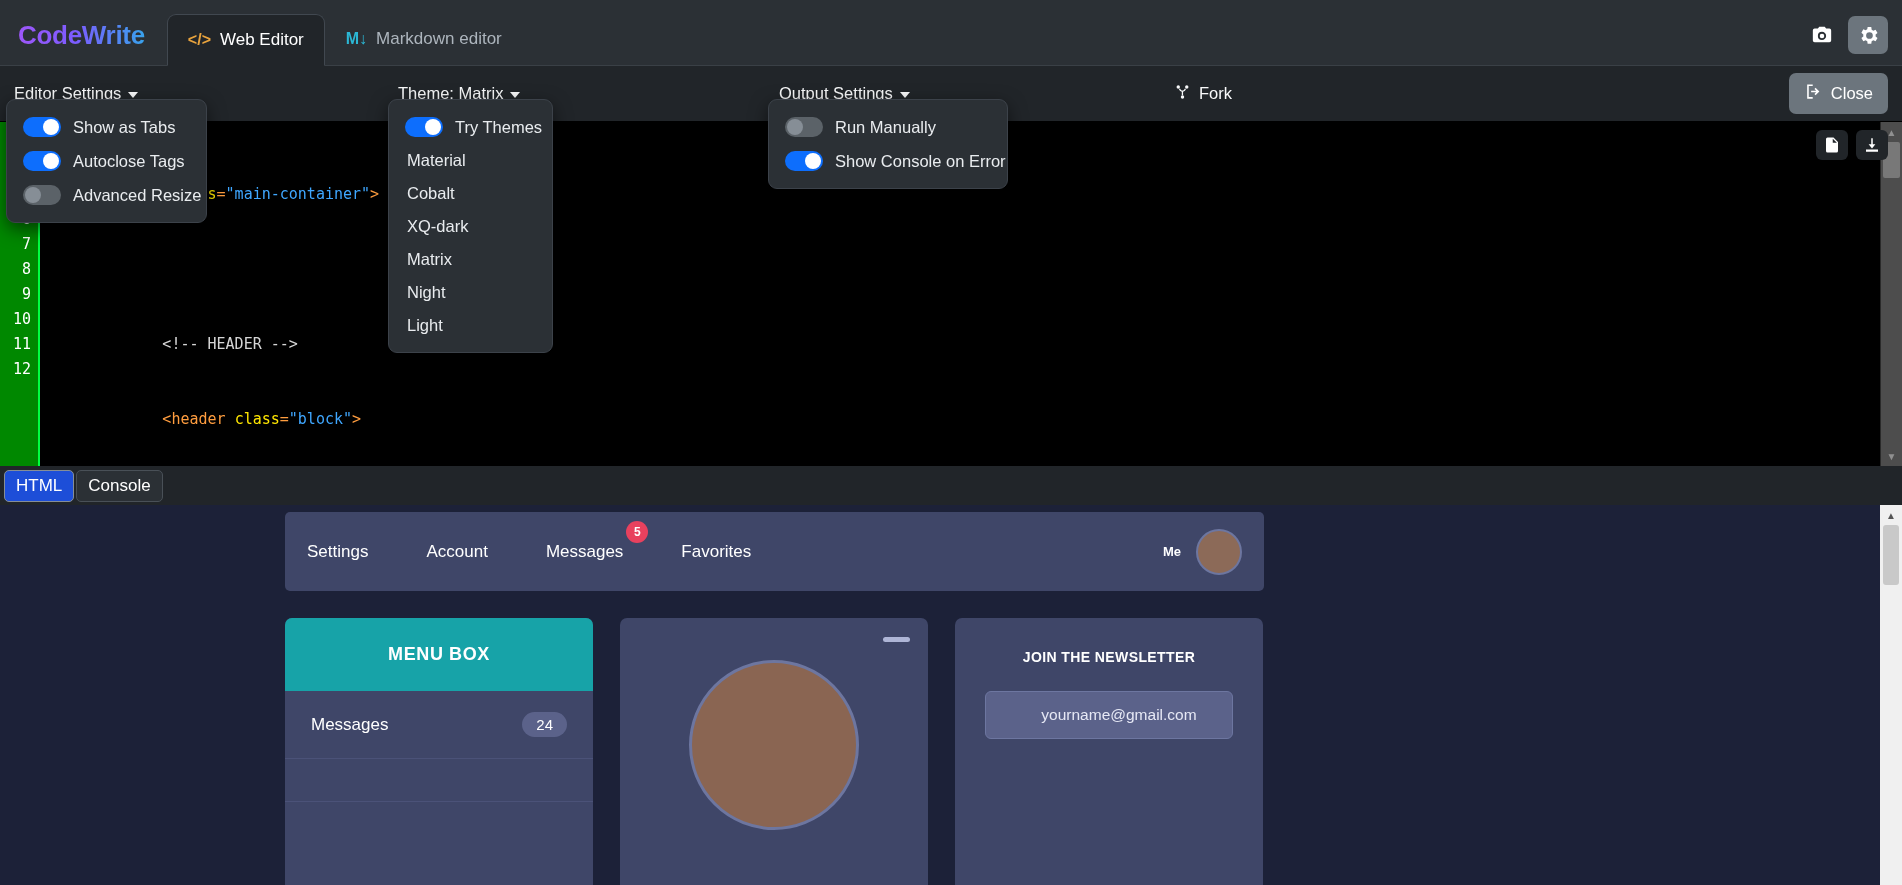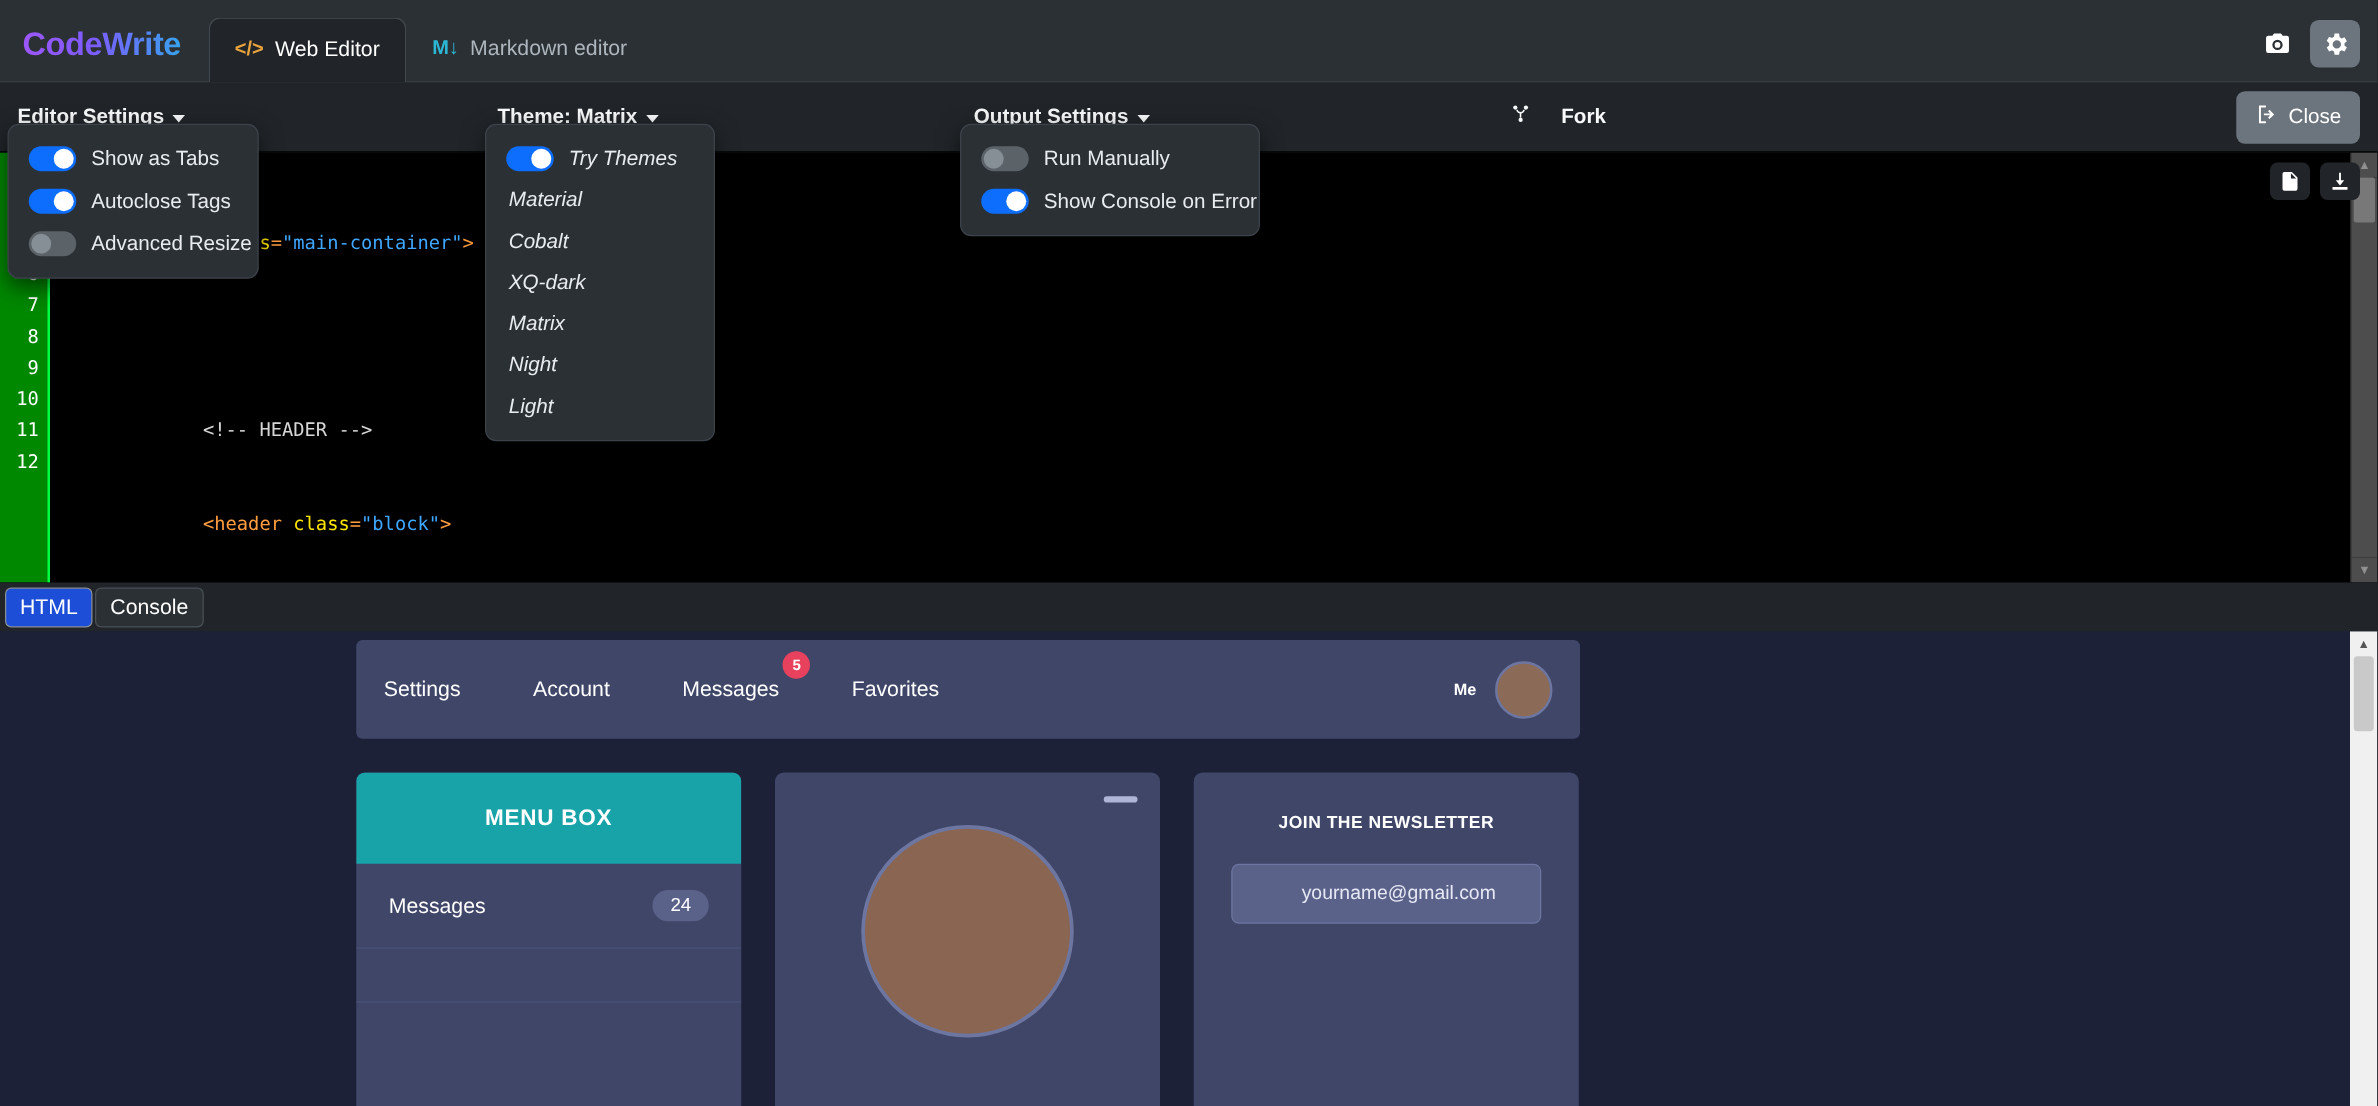--- a/index.html
+++ b/index.html
@@ -51,50 +51,50 @@
   
   .toolbar {
     height: 56px; background: #212529;
     display: flex; align-items: center;
     position: relative;
     border-bottom: 1px solid #000;
   }
   .tb-item {
     color: #f8f9fa; font-size: 16.5px;
     display: flex; align-items: center; gap: 7px;
-    cursor: pointer; position: absolute; font-weight: bold;
+    cursor: pointer; position: absolute;
   }
   .caret {
     width: 0; height: 0; border-left: 5px solid transparent;
     border-right: 5px solid transparent; border-top: 6px solid #f8f9fa;
     margin-top: 3px;
   }
   #tb-editor   { left: 14px; }
   #tb-theme    { left: 398px; }
   #tb-output   { left: 779px; }
-  #tb-fork     { left: 1208px; gap: 24px; }
+  #tb-fork     { left: 1174px; gap: 8px; }
   .btn-close {
     position: absolute; right: 14px;
     background: #6c757d; color: #fff;
     border-radius: 7px; padding: 9px 15px;
     font-size: 16.5px; display: flex; align-items: center; gap: 8px;
     cursor: pointer;
   }
 
   
   .dropdown {
     position: absolute; z-index: 40;
     background: #2b3035;
     border: 1px solid #3c424a;
     border-radius: 9px;
     padding: 10px 0;
     box-shadow: 0 6px 18px rgba(0,0,0,.55);
   }
   #dd-editor { left: 6px;   top: 99px;  width: 201px; }
-  #dd-theme  { left: 388px; top: 99px;  width: 184px; font-style: italic; }
+  #dd-theme  { left: 388px; top: 99px;  width: 165px; }
   #dd-output { left: 768px; top: 99px;  width: 240px; }
 
   .dd-row {
     display: flex; align-items: center; gap: 12px;
     padding: 7px 16px; color: #e9ecef; font-size: 16.5px;
     cursor: pointer; white-space: nowrap;
   }
   .dd-row.plain { padding-left: 18px; }
   .toggle {
     width: 38px; height: 20px; border-radius: 10px;

